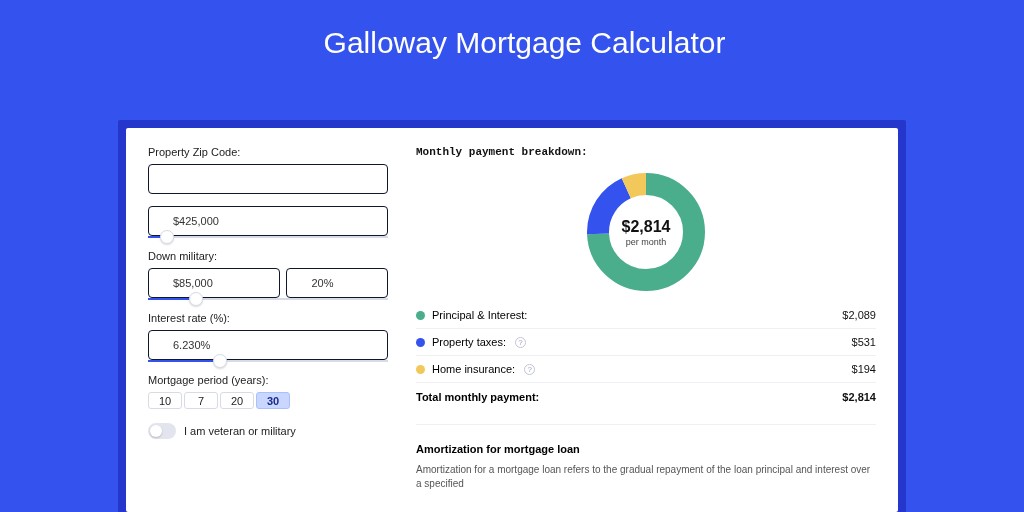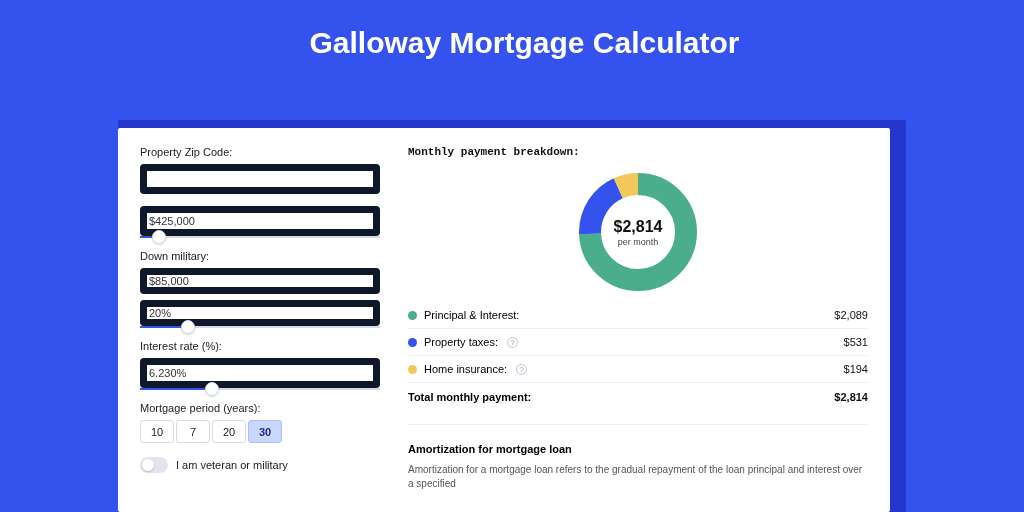--- a/index.html
+++ b/index.html
@@ -6,83 +6,83 @@
   body {
     font-family: -apple-system, BlinkMacSystemFont, "Segoe UI", Arial, sans-serif;
     background: #3452ee;
     width: 1024px;
     height: 512px;
     overflow: hidden;
   }
   .page-title {
     color: #fff;
     font-size: 30px;
-    font-weight: 700;
+    font-weight: 400;
     text-align: center;
     padding: 26px 0 20px 0;
     margin-left: 25px;
   }
   .shadow-bar {
     background: #2436cc;
     width: 788px;
     height: 400px;
     position: absolute;
     left: 118px;
     top: 120px;
     border-radius: 2px;
   }
   .card {
     background: #fff;
     width: 772px;
     position: absolute;
-    left: 118px;
+    left: 126px;
     top: 128px;
     height: 384px;
     border-radius: 2px;
     display: flex;
     padding: 18px 22px 0 22px;
     gap: 28px;
     overflow: hidden;
   }
   .left-col { width: 240px; flex-shrink: 0; }
   .right-col { flex: 1; }
   .field { margin-bottom: 12px; }
   .label { font-size: 11px; color: #222; margin-bottom: 6px; display:block; }
   .input {
     width: 100%;
-    border: 7px solid #0f172a;
+    border: 1px solid #0f172a;
     border-radius: 4px;
     background: #fff;
     height: 30px;
-    padding: 0 2px;
+    padding: 0 24px;
     font-size: 11px;
     color: #333;
   }
   .slider-track {
     position: relative;
     height: 2px;
     background: #d7dbe6;
     margin-top: 0;
   }
   .slider-fill {
     position: absolute; left:0; top:0; height:2px; background:#3452ee;
   }
   .slider-thumb {
     position: absolute; top: -6px;
     width: 14px; height: 14px; border-radius: 50%;
     background: #fff; border: 1px solid #d7dbe6;
     box-shadow: 0 1px 2px rgba(0,0,0,0.15);
     transform: translateX(-50%);
   }
-  .row { display:flex; gap:6px;flex-direction:column; }
+  .row { display:flex; gap:6px; }
   .row .input:first-child { flex: 1.6; }
   .row .input:last-child { flex: 1; }
   .seg { display:flex; gap:2px; }
   .seg-item {
-    width: 34px; height: 23px;
+    width: 34px; height: 17px;
     border: 1px solid #d7dbe6;
     border-radius: 3px;
     font-size: 11px;
     display:flex; align-items:center; justify-content:center;
     color:#222; background:#fff;
     cursor:pointer;
   }
   .seg-item.active { background:#c9d6ff; border-color:#a9bfff; color:#1a2a8a; font-weight:600; }
   .toggle-row { display:flex; align-items:center; gap:8px; margin-top:14px; }
   .toggle {

